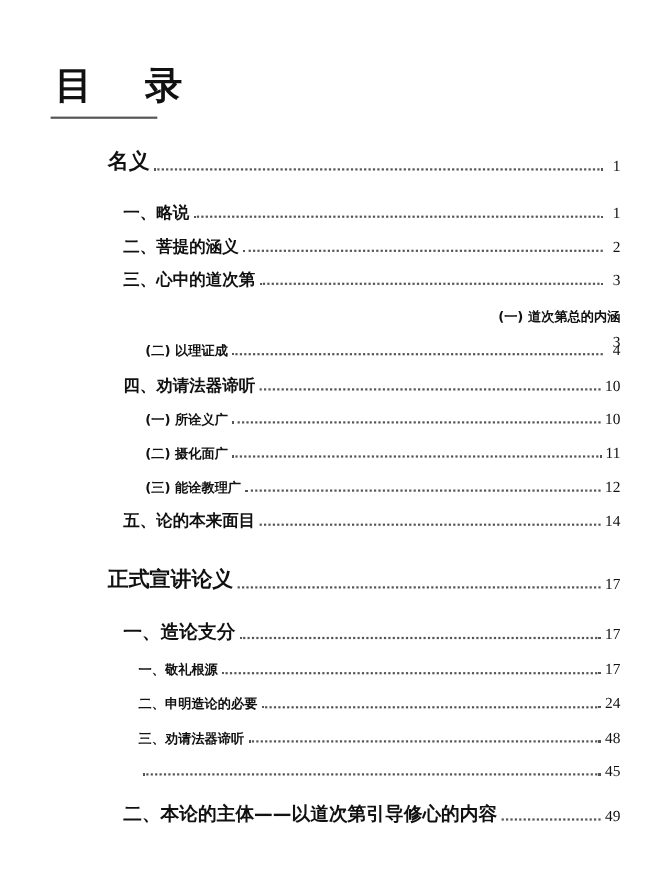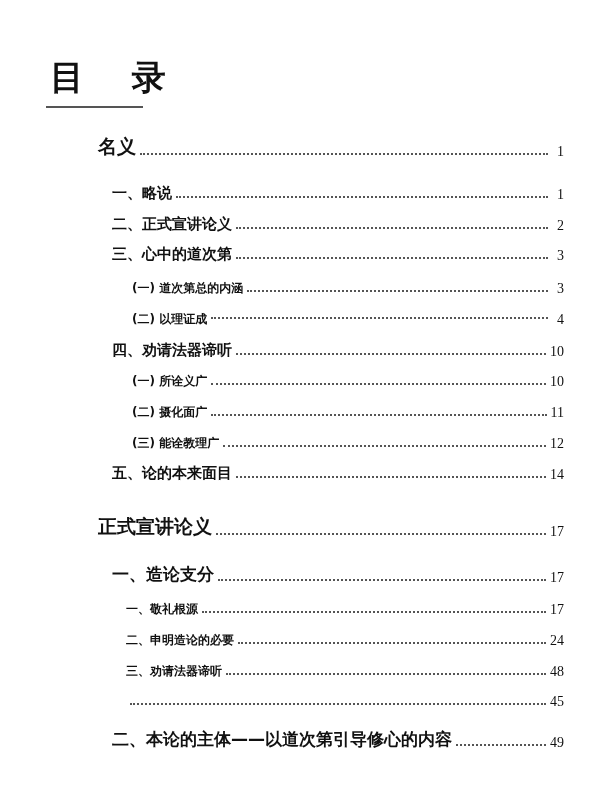--- a/index.html
+++ b/index.html
@@ -44,38 +44,38 @@
   <span class="toc-page">1</span>
 </div>
 
 <div class="toc-row l1" style="left:76px; top:184px;">
   <span class="toc-label">一、略说</span>
   <span class="toc-dots"></span>
   <span class="toc-page">1</span>
 </div>
 
 <div class="toc-row l1" style="left:76px; top:215px;">
-  <span class="toc-label">二、正式宣讲论义</span>
+  <span class="toc-label">二、菩提的涵义</span>
   <span class="toc-dots"></span>
   <span class="toc-page">2</span>
 </div>
 
 <div class="toc-row l1" style="left:76px; top:245px;">
   <span class="toc-label">三、心中的道次第</span>
   <span class="toc-dots"></span>
   <span class="toc-page">3</span>
 </div>
 
-<div class="toc-row l2" style="left:96px; top:280px;">
+<div class="toc-row l2" style="left:96px; top:280px;flex-direction:column;">
   <span class="toc-label">(一) 道次第总的内涵</span>
   <span class="toc-dots"></span>
   <span class="toc-page">3</span>
 </div>
 
-<div class="toc-row l2" style="left:96px; top:311px;align-items:center;">
+<div class="toc-row l2" style="left:96px; top:311px;">
   <span class="toc-label">(二) 以理证成</span>
   <span class="toc-dots"></span>
   <span class="toc-page">4</span>
 </div>
 
 <div class="toc-row l1" style="left:76px; top:341px;">
   <span class="toc-label">四、劝请法器谛听</span>
   <span class="toc-dots"></span>
   <span class="toc-page">10</span>
 </div>

